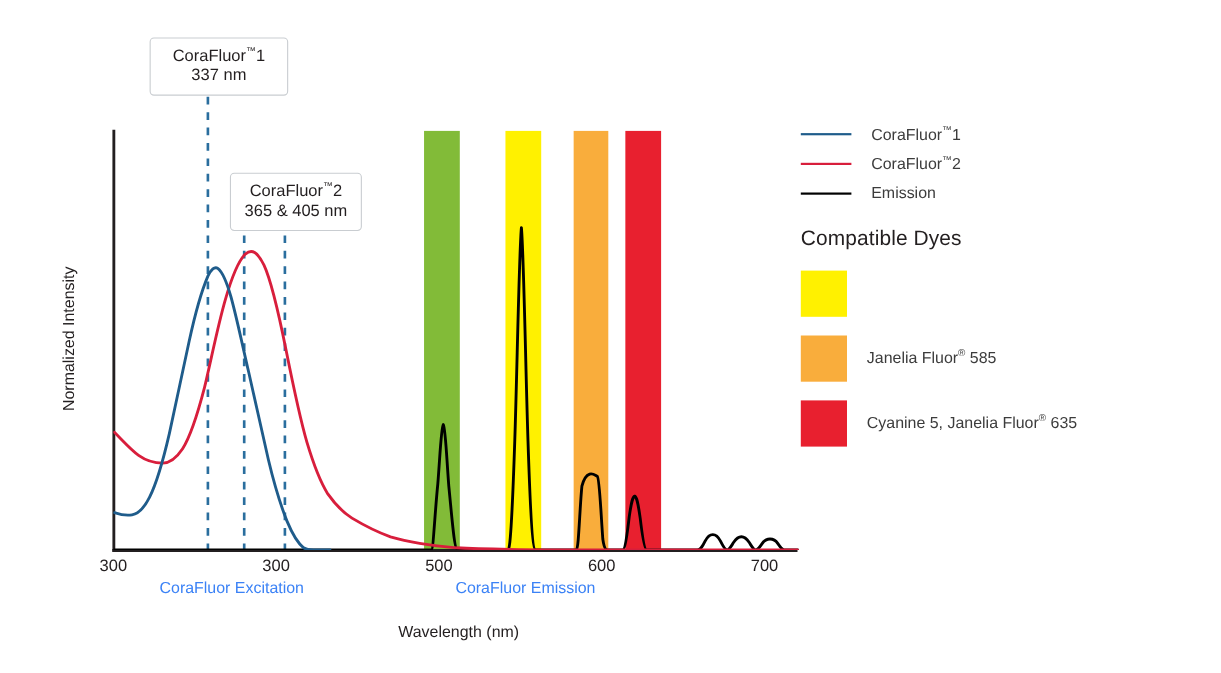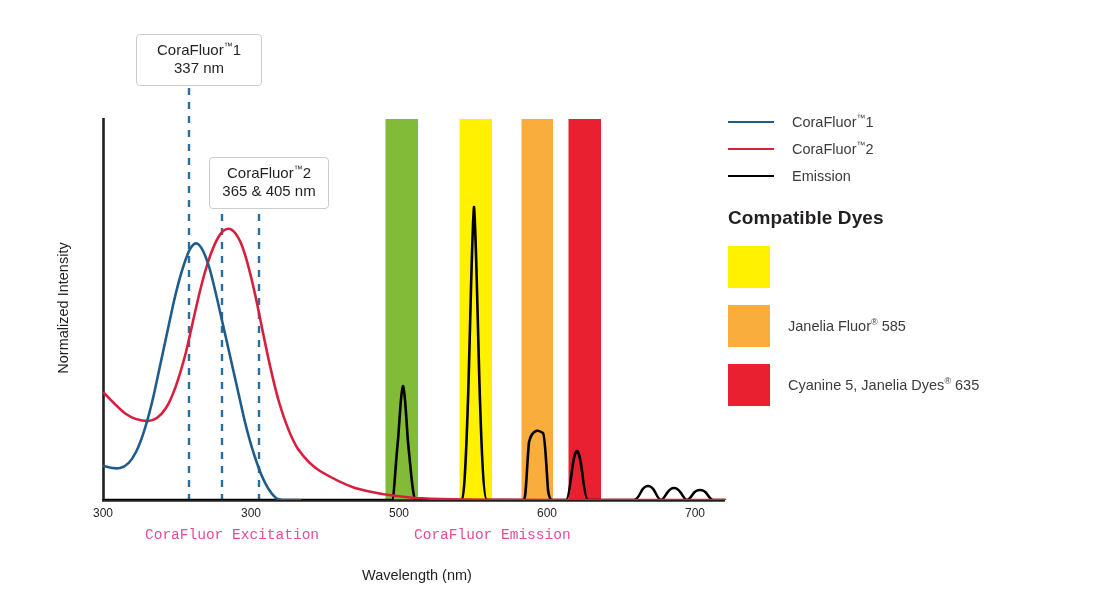--- a/index.html
+++ b/index.html
@@ -16,34 +16,34 @@
     text-align:center;line-height:1.22;font-size:15px;color:#231f20;
     padding:6px 10px 7px;box-sizing:border-box;white-space:nowrap;
   }
   .callout .l1{display:block;}
   .callout .l2{display:block;}
   sup.tm{font-size:9px;vertical-align:super;letter-spacing:0;}
   #callout-cf1{left:136px;top:34px;width:126px;}
   #callout-cf2{left:209px;top:157px;width:120px;}
 
   
-  .axis-tick{position:absolute;font-size:12px;color:#231f20;text-align:center;width:60px;}
-  .sub-label{position:absolute;font-size:14.5px;color:#ec4899;text-align:center;white-space:nowrap;font-family:Liberation Mono, monospace;}
+  .axis-tick{position:absolute;font-size:15px;color:#231f20;text-align:center;width:60px;}
+  .sub-label{position:absolute;font-size:14.5px;color:#3b82f6;text-align:center;white-space:nowrap;}
   #xlabel{position:absolute;left:0;top:567px;width:790px;text-align:center;font-size:14.5px;margin-left:22px;}
   #ylabel{
     position:absolute;left:-32px;top:300px;width:190px;text-align:center;
     font-size:14.5px;transform:rotate(-90deg);transform-origin:center center;
   }
 
   
   #right{position:absolute;left:728px;top:108px;width:372px;}
   .lg-row{display:flex;align-items:center;height:27px;}
   .lg-line{width:46px;height:0;border-top-width:2.4px;border-top-style:solid;margin-right:18px;flex:0 0 46px;}
   .lg-txt{font-size:14.5px;color:#3c3c3c;}
-  #dyes-title{margin-top:18px;font-size:19px;color:#231f20;font-weight:bold;letter-spacing:.1px;}
+  #dyes-title{margin-top:18px;font-size:19px;color:#231f20;font-weight:normal;letter-spacing:.1px;}
   .dye-row{display:flex;align-items:center;margin-top:17px;}
   .sw{width:42px;height:42px;flex:0 0 42px;margin-right:18px;}
   .dye-txt{font-size:14.5px;color:#3c3c3c;line-height:1.35;}
   sup.reg{font-size:9px;vertical-align:super;}
 </style>
 </head>
 <body>
 
 <svg id="fig" viewBox="0 0 1110 612">
   <defs>
@@ -178,16 +178,16 @@
     <span class="sw" style="background:#fff100"></span>
   </div>
 
   <div class="dye-row">
     <span class="sw" style="background:#f9ad3c"></span>
     <span class="dye-txt"><span>Janelia Fluor</span><sup class="reg">®</sup><span> 585</span></span>
   </div>
 
   <div class="dye-row">
     <span class="sw" style="background:#e8202f"></span>
-    <span class="dye-txt"><span>Cyanine 5, Janelia Dyes</span><sup class="reg">®</sup><span> 635</span></span>
+    <span class="dye-txt"><span>Cyanine 5, Janelia Fluor</span><sup class="reg">®</sup><span> 635</span></span>
   </div>
 
 </div>
 
 </body></html>

